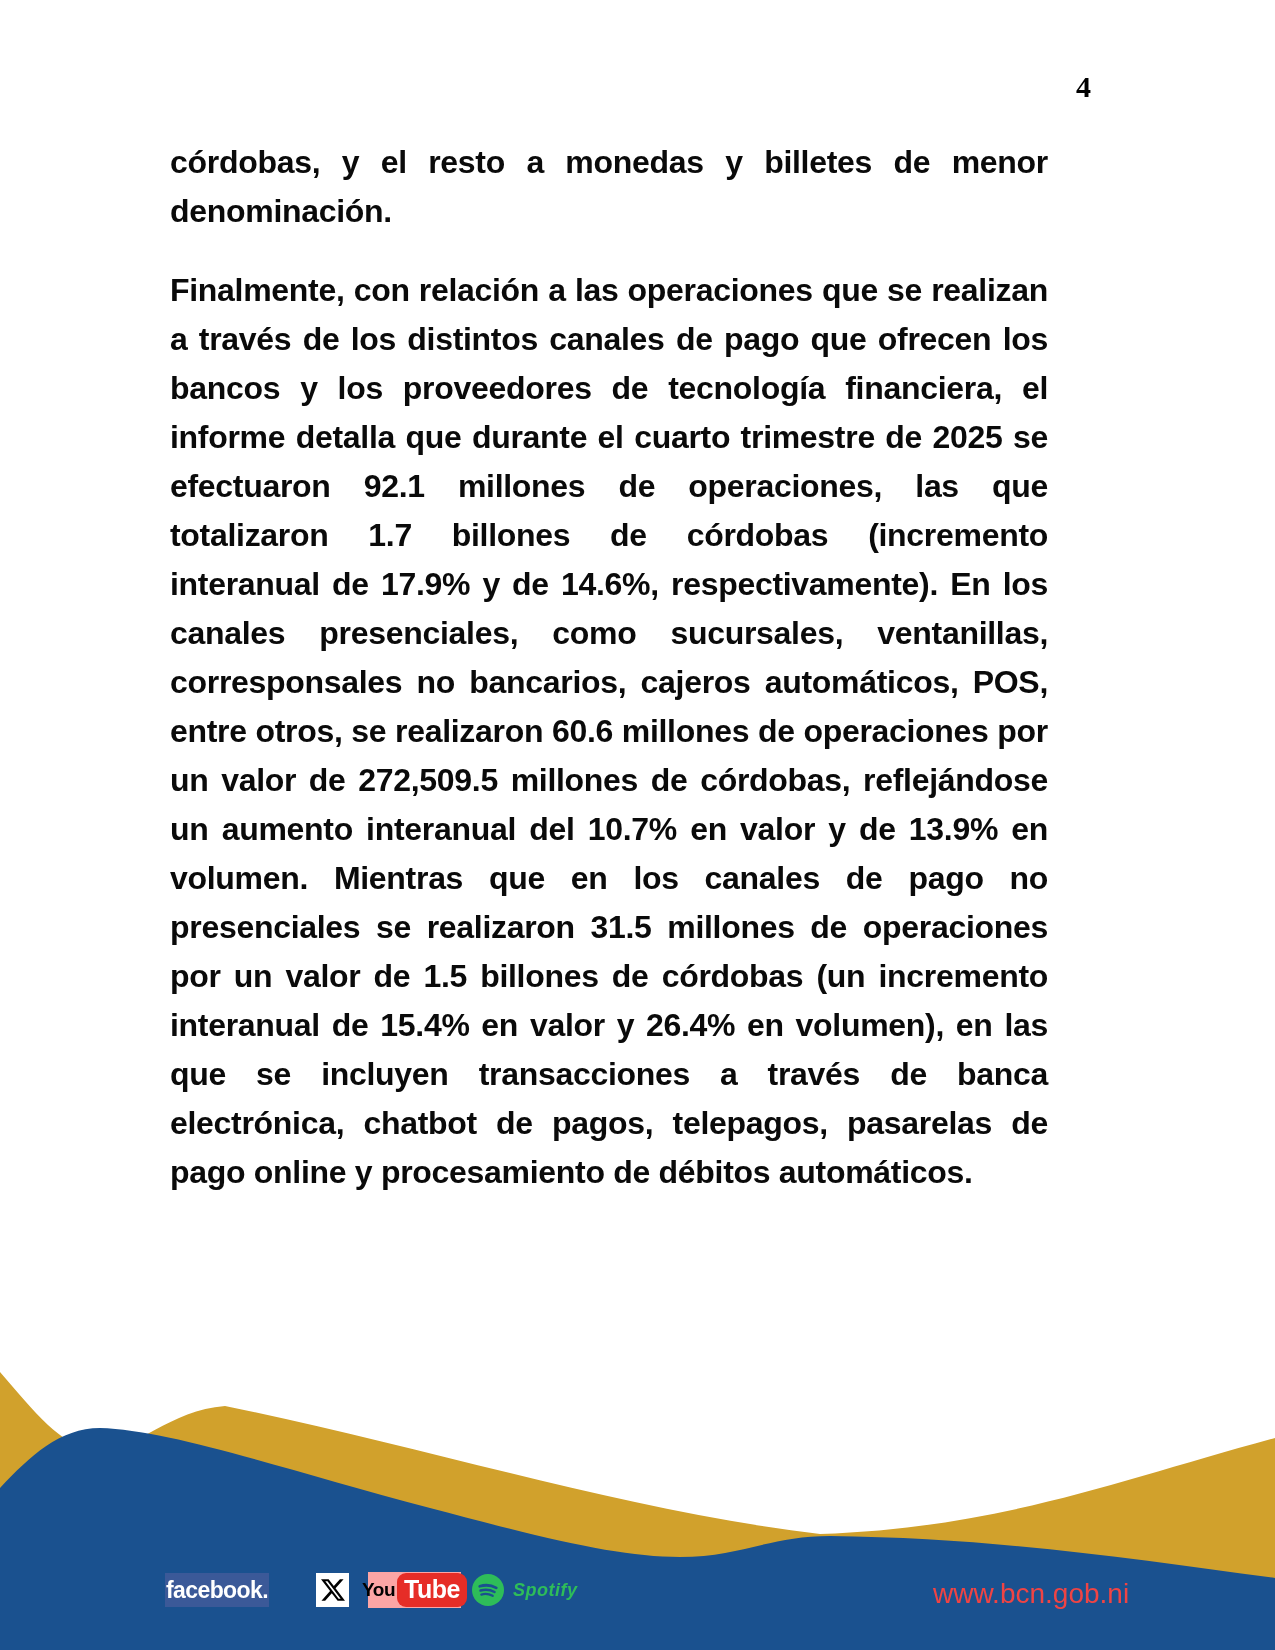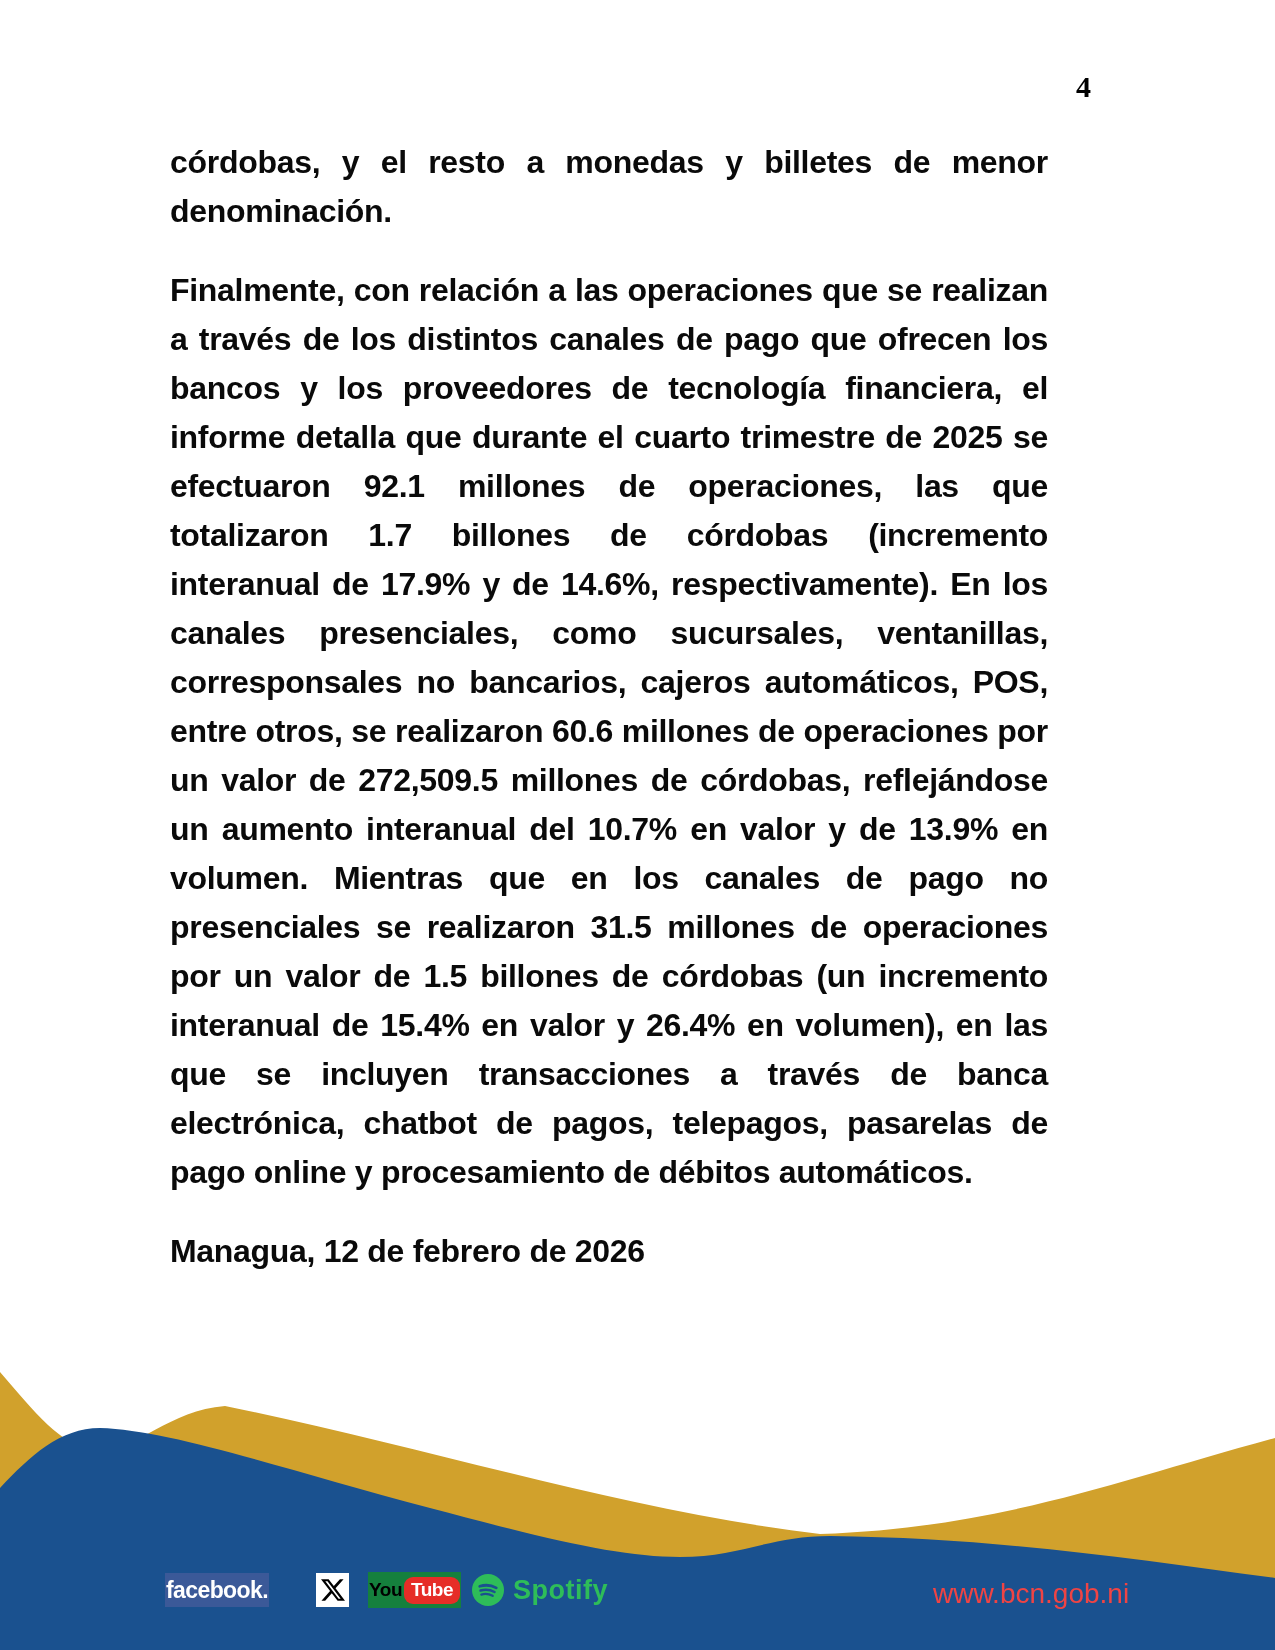--- a/index.html
+++ b/index.html
@@ -82,66 +82,65 @@
     width: 33px; height: 34px;
     background: #fff;
     display: flex; align-items: center; justify-content: center;
     cursor: pointer;
   }
   .x-badge svg { width: 24px; height: 24px; fill: #000; }
   .yt-badge {
     position: absolute;
     left: 368px; top: 212px;
     width: 93px; height: 36px;
-    background: #15803d;
+    background: #fca5a5;
     display: flex; align-items: center; justify-content: center;
     gap: 2px;
     cursor: pointer;
   }
   .yt-you { color: #000; font-weight: 700; font-size: 19px; letter-spacing: -0.5px; }
   .yt-tube {
     background: var(--yt-red);
     color: #fff;
     font-weight: 700;
-    font-size: 19px;
+    font-size: 25px;
     letter-spacing: -0.5px;
     padding: 2px 7px 3px 7px;
     border-radius: 9px;
   }
   .spotify-badge {
     position: absolute;
     left: 472px; top: 212px;
     height: 36px;
     display: flex; align-items: center; gap: 9px;
     cursor: pointer;
   }
   .spotify-badge svg { width: 32px; height: 32px; }
   .spotify-circle-bg { fill: var(--spotify-green); }
   .spotify-arc { stroke: var(--navy); fill: none; stroke-linecap: round; }
-  .spotify-text { color: var(--spotify-green); font-weight: 700; font-size: 27px; letter-spacing: 0.5px; }
+  .spotify-text { color: var(--spotify-green); font-weight: 700; font-size: 18px; letter-spacing: 0.5px; font-style: italic; }
   .website {
     position: absolute;
     left: 933px; top: 218px;
     color: #ef4444;
     font-size: 28px;
     font-weight: 400;
     cursor: pointer;
   }
 </style>
 </head>
 <body>
 
 <div class="page">
 
   <div class="page-number">4</div>
 
   <div class="body-text">
     <p>córdobas, y el resto a monedas y billetes de menor denominación.</p>
     <p>Finalmente, con relación a las operaciones que se realizan a través de los distintos canales de pago que ofrecen los bancos y los proveedores de tecnología financiera, el informe detalla que durante el cuarto trimestre de 2025 se efectuaron 92.1 millones de operaciones, las que totalizaron 1.7 billones de córdobas (incremento interanual de 17.9% y de 14.6%, respectivamente). En los canales presenciales, como sucursales, ventanillas, corresponsales no bancarios, cajeros automáticos, POS, entre otros, se realizaron 60.6 millones de operaciones por un valor de 272,509.5 millones de córdobas, reflejándose un aumento interanual del 10.7% en valor y de 13.9% en volumen. Mientras que en los canales de pago no presenciales se realizaron 31.5 millones de operaciones por un valor de 1.5 billones de córdobas (un incremento interanual de 15.4% en valor y 26.4% en volumen), en las que se incluyen transacciones a través de banca electrónica, chatbot de pagos, telepagos, pasarelas de pago online y procesamiento de débitos automáticos.</p>
-    <p class="dateline">Managua, 12 de febrero de 2026</p>
   </div>
 
   <div class="footer">
 
     <svg class="waves" viewBox="0 0 1275 290" preserveAspectRatio="none" aria-hidden="true">
       <path class="gold-wave" d="M 0,12
                C 35,52 60,86 95,90
                C 135,93 168,50 225,46
                C 420,85 620,150 820,174
                C 1000,168 1120,120 1275,78

